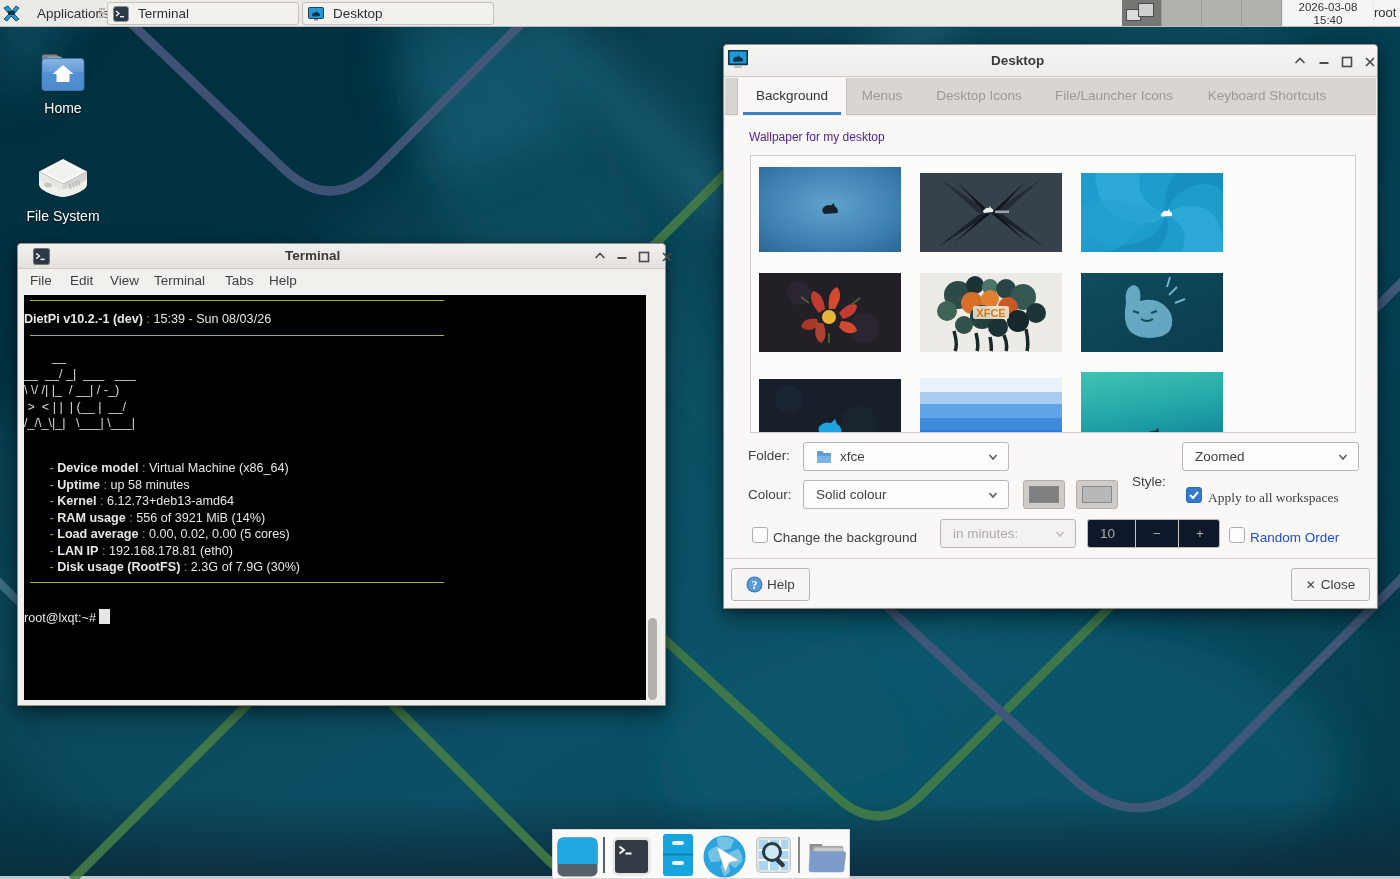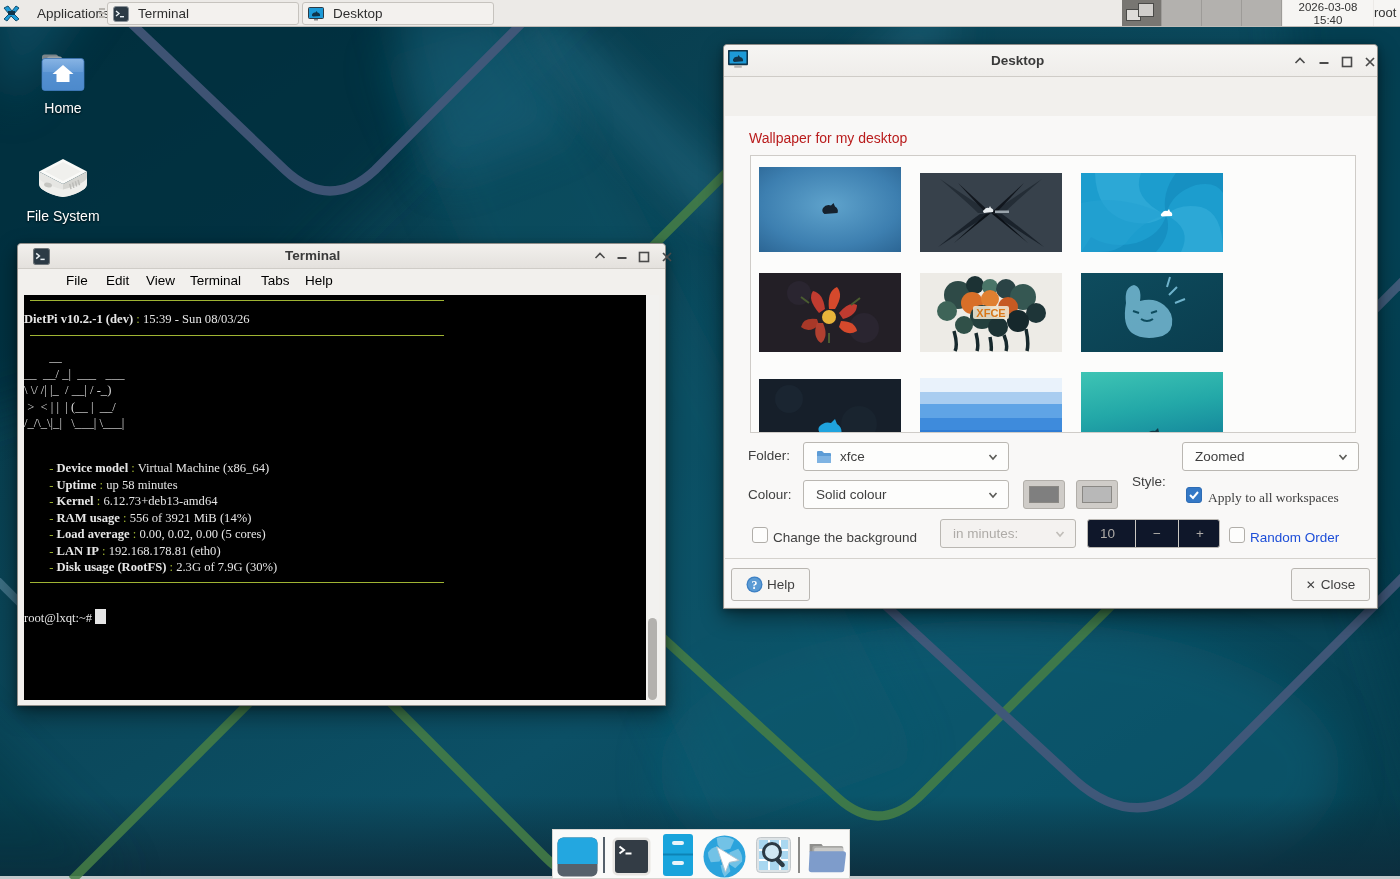--- a/index.html
+++ b/index.html
@@ -33,36 +33,36 @@
 
 
 .win { position:absolute; background:#F2F0ED; border:1px solid #8f8d89; border-radius:4px 4px 0 0;
   box-shadow:0 8px 22px rgba(0,0,0,.45), 0 2px 6px rgba(0,0,0,.3); }
 .titlebar { position:relative; height:25px; background:linear-gradient(#F2F0ED,#E4E1DD); border-bottom:1px solid #cfccc7; border-radius:4px 4px 0 0; }
 .titlebar .title { position:absolute; top:4px; font-size:13.5px; font-weight:bold; color:#3a3a3a; }
 .wbtn { position:absolute; top:0; width:22px; height:24px; color:#4a4a4a; text-align:center; }
 
 
 #term { left:17px; top:243px; width:649px; height:463px; }
-#term .menubar { position:relative; height:25px; background:#F2F0ED; font-size:13.5px; color:#000000;margin-left:36px; }
+#term .menubar { position:relative; height:25px; background:#F2F0ED; font-size:13.5px; color:#404040; }
 #term .menubar span { position:absolute; top:4px; }
 #term .tbody { position:absolute; left:6px; top:51px; right:6px; bottom:5px; background:#000; }
 #term .scroll { position:absolute; right:0px; top:0px; width:13px; height:100%; background:#F2F1EF; }
 #term .thumb { position:absolute; right:2px; width:9px; border-radius:5px; background:#b3b1ae; }
-.tline { position:absolute; font-family:Liberation Serif, serif; font-size:12.6px; line-height:16.5px; color:#E6E6E6; white-space:pre; }
+.tline { position:absolute; font-family:Liberation Sans, sans-serif; font-size:12.6px; line-height:16.5px; color:#E6E6E6; white-space:pre; }
 .ghr { position:absolute; height:1px; background:#9FB433; }
 
 
 #dwin .titlebar { background:linear-gradient(#F6F5F3,#EFEDEA); }
 #tabs { position:absolute; left:1px; top:33px; right:1px; height:37px; background:#D9D6D2; border-bottom:1px solid #c3c0bb; }
 #tabs .tab { position:absolute; top:0; height:37px; font-size:13.5px; color:#9b9a96; text-align:center; line-height:36px; }
 #tabs .tab.active { background:#F9F8F7; color:#333; border-left:1px solid #c3c0bb; border-right:1px solid #c3c0bb; }
 #tabs .tab.active::after { content:""; position:absolute; left:5px; right:5px; bottom:0; height:3px; background:#3D80C4; }
 #dcontent { position:absolute; left:1px; top:71px; right:1px; bottom:1px; background:#F9F8F7; }
-#wlabel { position:absolute; left:24px; top:14px; font-size:14px; color:#b91c1c; }
+#wlabel { position:absolute; left:24px; top:14px; font-size:12px; color:#4c1d95; }
 #thumbbox { position:absolute; left:25px; top:39px; width:606px; height:278px; background:#FCFCFB; border:1px solid #cfccc8; overflow:hidden; }
 .thumb { position:absolute; }
 .ctl-label { position:absolute; font-size:13.5px; color:#3f3f3f; }
 .ctl-label.dis { color:#1d4ed8; }
 .combo { position:absolute; background:#FDFDFC; border:1px solid #bab7b2; border-radius:3px; height:29px; font-size:13.5px; color:#3f3f3f; }
 .combo.dis { background:#F4F2F0; color:#aeaba7; }
 .combo .cv { position:absolute; left:12px; top:6px; }
 .combo .chev { position:absolute; right:10px; top:9px; width:10px; height:10px; }
 .swatch { position:absolute; width:42px; height:29px; background:#CFCCC8; border:1px solid #b1aea9; border-radius:3px; }
 .swatch .inner { position:absolute; left:5px; top:5px; right:5px; bottom:5px; border:1px solid #8a8884; }
@@ -258,20 +258,27 @@
       <div class="wbtn" style="left:589px; top:4px;"><svg width="22" height="24" viewBox="0 0 22 24">
             <rect x="6.5" y="13" width="9" height="2" fill="#4a4a4a"></rect>
           </svg></div>
       <div class="wbtn" style="left:612px; top:4px;"><svg width="22" height="24" viewBox="0 0 22 24">
             <rect x="6.5" y="8.5" width="9" height="9" fill="none" stroke="#4a4a4a" stroke-width="1.6"></rect>
           </svg></div>
       <div class="wbtn" style="left:635px; top:4px;"><svg width="22" height="24" viewBox="0 0 22 24">
             <path d="M7 9 L15 17 M15 9 L7 17" stroke="#4a4a4a" stroke-width="1.7"></path>
           </svg></div>
     </div>
+    <div id="tabs">
+      <div class="tab active" style="left:12px; width:110px;">Background</div>
+      <div class="tab" style="left:122px; width:70px;">Menus</div>
+      <div class="tab" style="left:192px; width:124px;">Desktop Icons</div>
+      <div class="tab" style="left:316px; width:146px;">File/Launcher Icons</div>
+      <div class="tab" style="left:462px; width:160px;">Keyboard Shortcuts</div>
+    </div>
     <div id="dcontent">
       <div id="wlabel">Wallpaper for my desktop</div>
       <div id="thumbbox">
 
         <svg class="thumb" style="left:8px; top:11px;" width="142" height="85" viewBox="0 0 142 85">
           <defs>
               <radialGradient id="t1g" cx="0.5" cy="0.45" r="0.8">
                 <stop offset="0" stop-color="#5FA3CC"></stop>
                 <stop offset="0.6" stop-color="#3D7FB0"></stop>
                 <stop offset="1" stop-color="#28608e"></stop>

